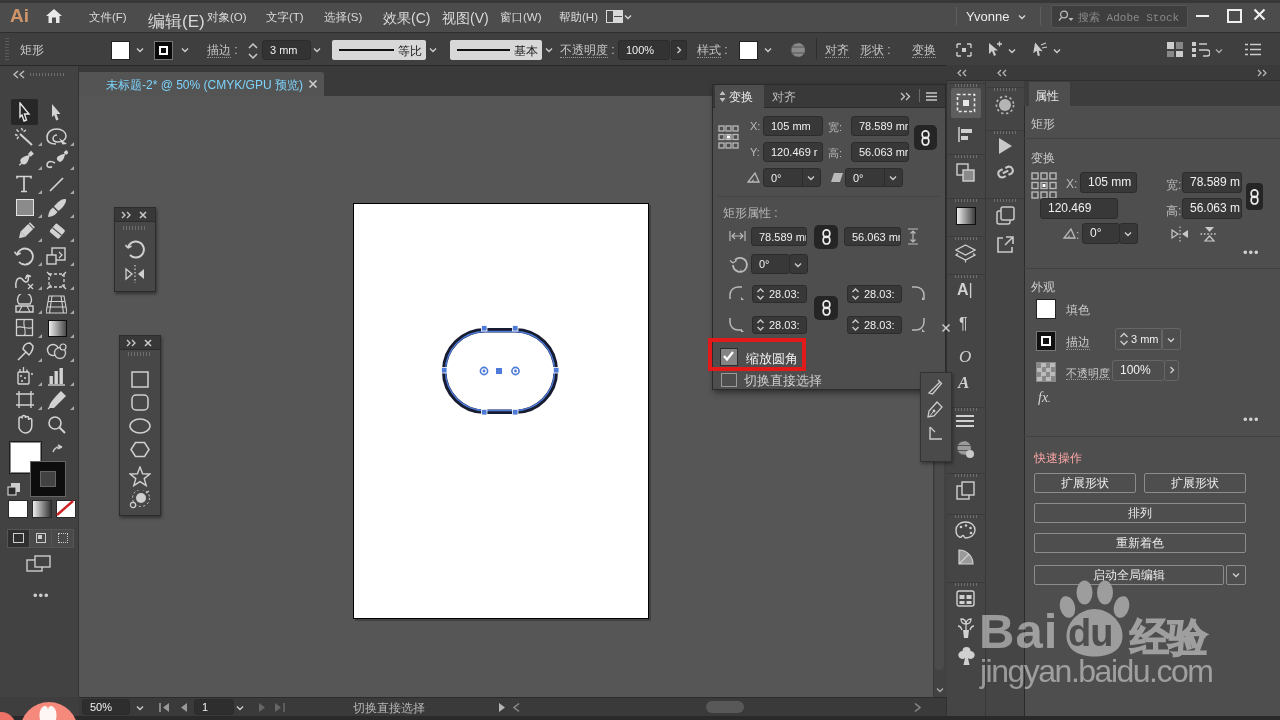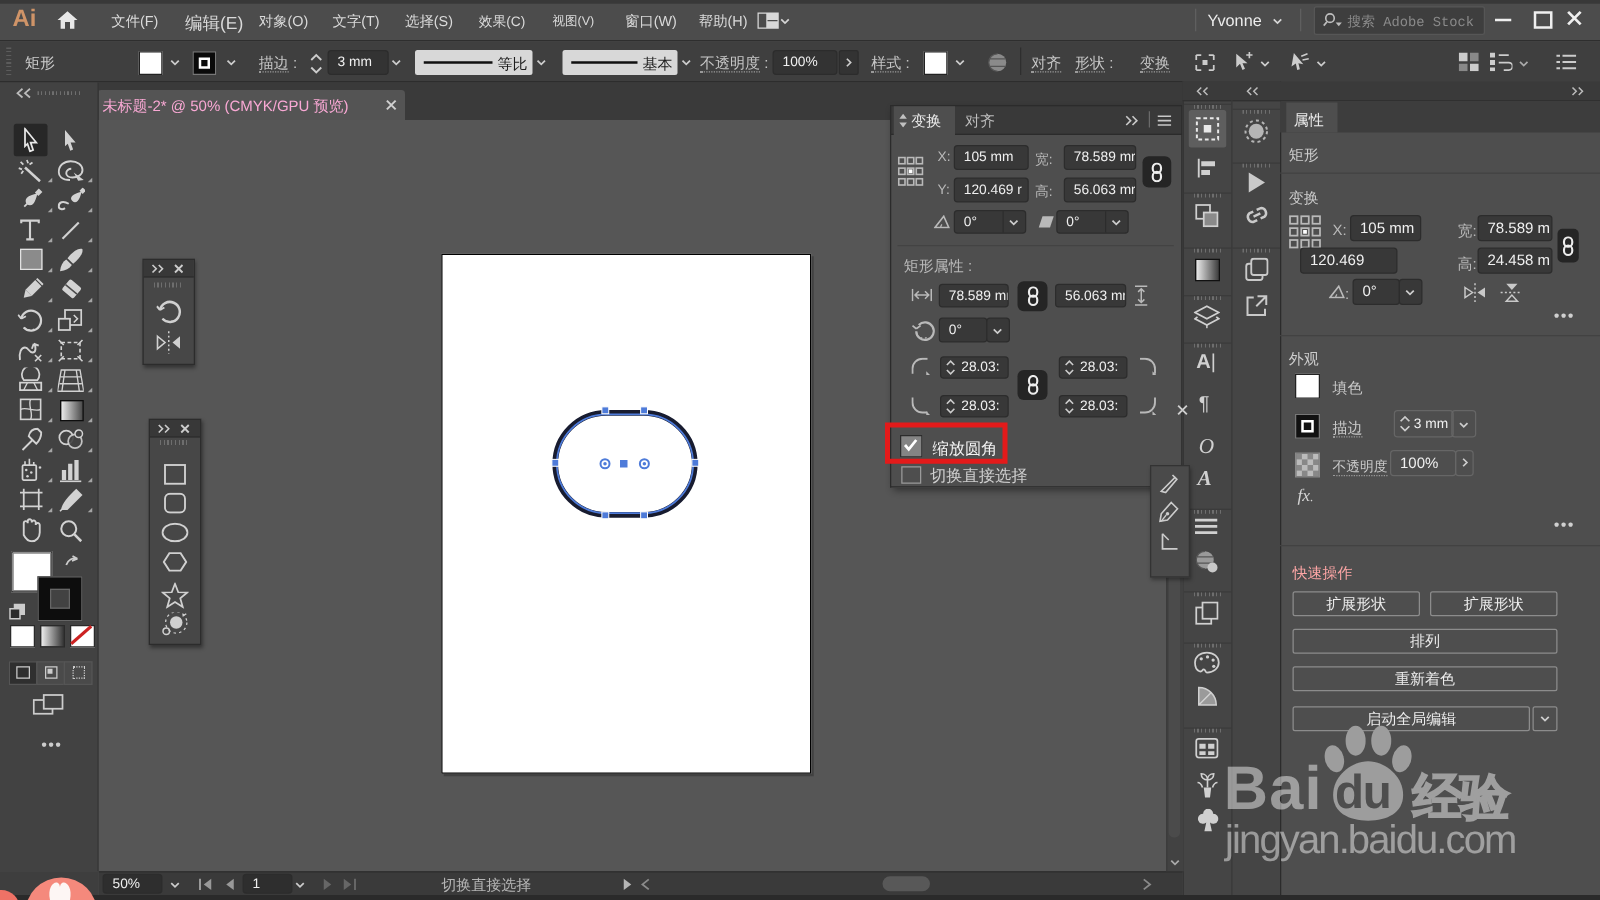--- a/index.html
+++ b/index.html
@@ -19,26 +19,26 @@
 
 <div class="a" style="left:0;top:0;width:1280px;height:3px;background:#383838;z-index:5"></div>
 <div class="a" style="left:0;top:0;width:1280px;height:32px;background:#4c4c4c;border-bottom:1px solid #2e2e2e"></div>
 <div class="a" style="left:10px;top:5px;font-size:19px;font-weight:bold;color:#cf9468;letter-spacing:0px">Ai</div>
 <div class="a" style="left:44px;top:7px">
 <svg width="20" height="18" viewBox="0 0 20 18">
       <path d="M10 2 L18 9 L15.5 9 L15.5 16 L12 16 L12 10.5 L8 10.5 L8 16 L4.5 16 L4.5 9 L2 9 Z" fill="#e8e8e8"></path>
     </svg>
 </div>
 <div class="a" style="left:89px;top:10px;color:#dadada;font-size:11.5px;white-space:nowrap">文件(F)</div>
-<div class="a" style="left:148px;top:10px;color:#dadada;font-size:14px;white-space:nowrap">编辑(E)</div>
+<div class="a" style="left:148px;top:10px;color:#dadada;font-size:17px;white-space:nowrap">编辑(E)</div>
 <div class="a" style="left:207px;top:10px;color:#dadada;font-size:11.5px;white-space:nowrap">对象(O)</div>
 <div class="a" style="left:266px;top:10px;color:#dadada;font-size:11.5px;white-space:nowrap">文字(T)</div>
 <div class="a" style="left:324px;top:10px;color:#dadada;font-size:11.5px;white-space:nowrap">选择(S)</div>
-<div class="a" style="left:383px;top:10px;color:#dadada;font-size:11px;white-space:nowrap">效果(C)</div>
-<div class="a" style="left:442px;top:10px;color:#dadada;font-size:10px;white-space:nowrap">视图(V)</div>
+<div class="a" style="left:383px;top:10px;color:#dadada;font-size:14px;white-space:nowrap">效果(C)</div>
+<div class="a" style="left:442px;top:10px;color:#dadada;font-size:14px;white-space:nowrap">视图(V)</div>
 <div class="a" style="left:500px;top:10px;color:#dadada;font-size:11.5px;white-space:nowrap">窗口(W)</div>
 <div class="a" style="left:559px;top:10px;color:#dadada;font-size:11.5px;white-space:nowrap">帮助(H)</div>
 
 <div class="a" style="left:606px;top:10px;width:17px;height:13px;background:#d9d9d9"></div>
 <div class="a" style="left:607px;top:11px;width:6px;height:11px;background:#4c4c4c"></div>
 <div class="a" style="left:614px;top:16px;width:8px;height:1px;background:#4c4c4c"></div>
 <svg class="chev" style="left:624px;top:13px" viewBox="0 0 8 8">
     <path d="M1 2.5 L4 5.5 L7 2.5" stroke="#d5d5d5" stroke-width="1.4" fill="none"></path>
   </svg>
 <div class="a" style="left:956px;top:7px;width:1px;height:18px;background:#5f5f5f"></div>
@@ -150,21 +150,21 @@
   </svg>
 <svg class="chev" style="left:1215px;top:47px" viewBox="0 0 8 8">
     <path d="M1 2.5 L4 5.5 L7 2.5" stroke="#aaa" stroke-width="1.4" fill="none"></path>
   </svg>
 <svg class="a" style="left:1245px;top:43px" width="16" height="13" viewBox="0 0 16 13">
     <path d="M0 1.5 h3 M5 1.5 h11 M0 6.5 h3 M5 6.5 h11 M0 11.5 h3 M5 11.5 h11" stroke="#ccc" stroke-width="1.6"></path>
   </svg>
 
 <div class="a" style="left:0;top:66px;width:1280px;height:30px;background:#3a3a3a"></div>
 <div class="a" style="left:78px;top:72px;width:246px;height:24px;background:#545454;border-radius:3px 3px 0 0"></div>
-<div class="a" style="left:82px;top:77px;color:#f9a8d4;font-size:12px">未标题-2* @ 50% (CMYK/GPU 预览)</div>
+<div class="a" style="left:106px;top:77px;color:#7dd3fc;font-size:12px">未标题-2* @ 50% (CMYK/GPU 预览)</div>
 <svg class="a" style="left:308px;top:79px" width="10" height="10" viewBox="0 0 10 10">
     <path d="M1.5 1.5 L8.5 8.5 M8.5 1.5 L1.5 8.5" stroke="#d0d0d0" stroke-width="1.6"></path>
   </svg>
 
 <div class="a" style="left:0;top:66px;width:78px;height:631px;background:#424242;border-right:1px solid #333"></div>
 <svg class="a" style="left:12px;top:70px" width="14" height="9" viewBox="0 0 14 9">
     <path d="M6 1 L2 4.5 L6 8 M12 1 L8 4.5 L12 8" stroke="#bbb" stroke-width="1.4" fill="none"></path>
   </svg>
 <div class="dots" style="left:30px;top:73px;width:34px"></div>
 <div class="a" style="left:11px;top:99px;width:27px;height:26px;background:#272727;border-radius:2px"></div>
@@ -753,21 +753,21 @@
 <div class="lb" style="left:1166px;top:177px;font-size:12px">宽:</div>
 <div class="fld" style="left:1182px;top:172px;width:60px;height:21px;font-size:12px;line-height:19px">78.589 m</div>
 <div class="a" style="left:1246px;top:183px;width:17px;height:27px;background:#252525;border-radius:4px"></div>
 <svg class="a" style="left:1249px;top:189px" width="11" height="16" viewBox="0 0 11 16">
     <rect x="2.2" y="0.8" width="6.6" height="7.6" rx="3.3" fill="none" stroke="#ededed" stroke-width="1.7"></rect>
     <rect x="2.2" y="7.4" width="6.6" height="7.6" rx="3.3" fill="none" stroke="#ededed" stroke-width="1.7"></rect>
   </svg>
 <div class="lb" style="left:1066px;top:203px;font-size:12px">Y:</div>
 <div class="fld" style="left:1040px;top:198px;width:78px;height:21px;font-size:12px;line-height:19px">120.469</div>
 <div class="lb" style="left:1166px;top:203px;font-size:12px">高:</div>
-<div class="fld" style="left:1182px;top:198px;width:60px;height:21px;font-size:12px;line-height:19px">24.458 m</div>
+<div class="fld" style="left:1182px;top:198px;width:60px;height:21px;font-size:12px;line-height:19px">56.063 m</div>
 <svg class="a" style="left:1063px;top:228px" width="13" height="11" viewBox="0 0 13 11">
     <path d="M8 1 L12 10 L1 10 Z" fill="none" stroke="#b9b9b9" stroke-width="1.3"></path>
     <path d="M5.5 10 A5 5 0 0 1 6.5 7.5" fill="none" stroke="#b9b9b9" stroke-width="1.1"></path>
   </svg>
 <div class="lb" style="left:1076px;top:228px;font-size:12px">:</div>
 <div class="fld" style="left:1082px;top:223px;width:38px;height:21px;font-size:12px;line-height:19px">0°</div>
 <div class="fld" style="left:1119px;top:223px;width:19px;height:21px;border-left:1px solid #2c2c2c"></div>
 <svg class="chev" style="left:1124px;top:230px" viewBox="0 0 8 8">
     <path d="M1 2.5 L4 5.5 L7 2.5" stroke="#ccc" stroke-width="1.4" fill="none"></path>
   </svg>

